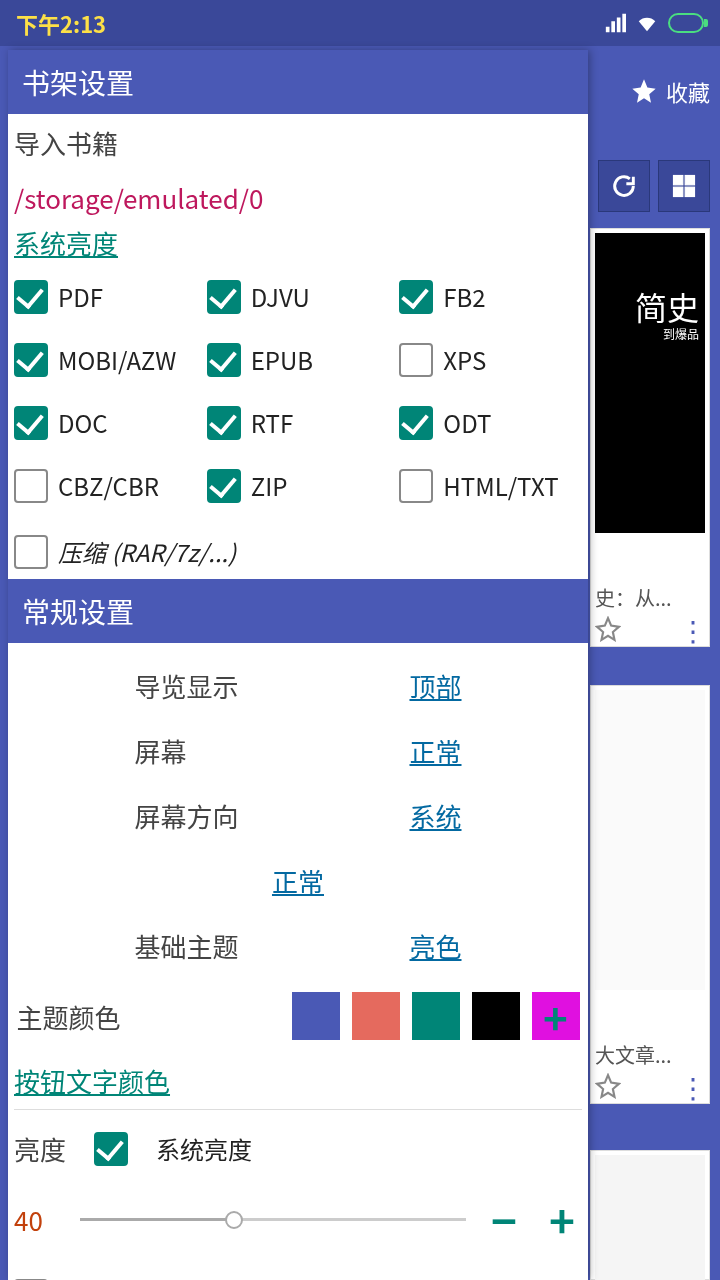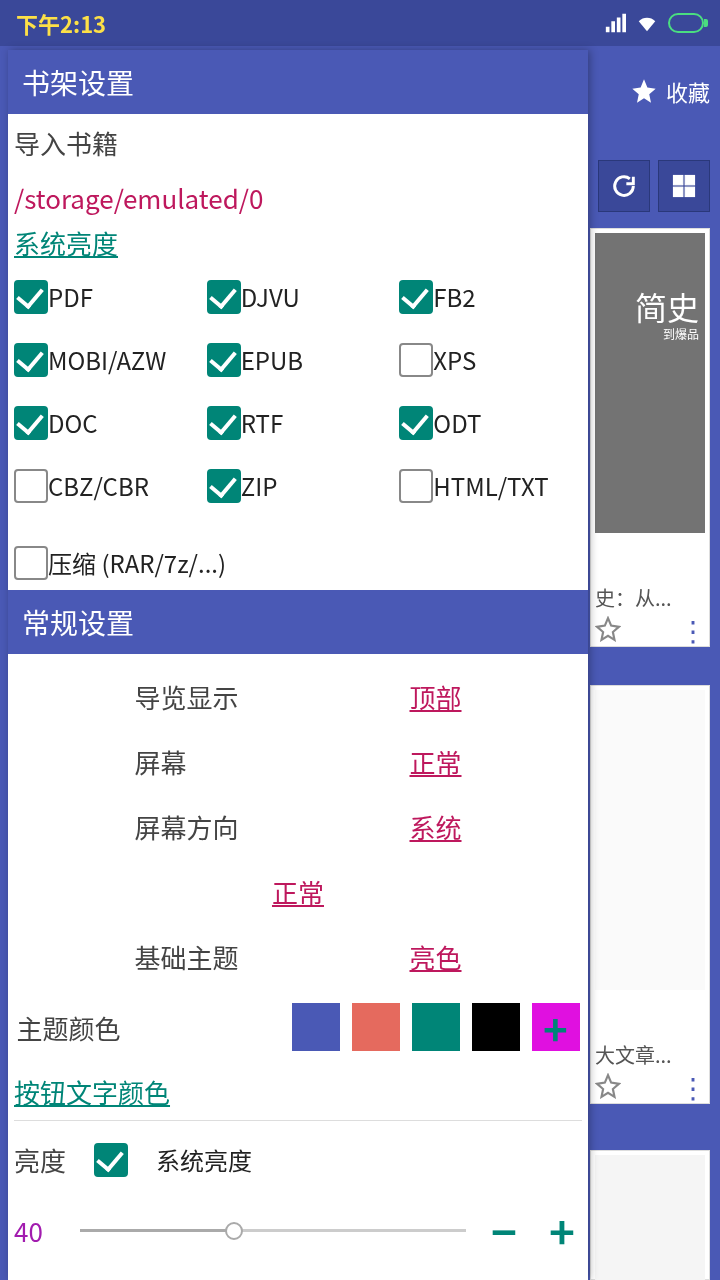--- a/index.html
+++ b/index.html
@@ -13,61 +13,61 @@
 .battery-icon { width:36px; height:20px; border:2px solid #4ade80; border-radius:10px; position:relative; }
 .battery-icon::after { content:''; position:absolute; right:-6px; top:4px; width:4px; height:8px; background:#4ade80; border-radius:0 2px 2px 0; }
 
 
 .bg-favorite { position:absolute; right:10px; top:75px; color:#fff; display:flex; align-items:center; gap:8px; font-size:22px; }
 .bg-favorite svg { width:28px; height:28px; }
 .bg-toolbar { position:absolute; right:10px; top:160px; display:flex; gap:8px; }
 .bg-btn { width:52px; height:52px; background:#3a4899; border:1px solid #2a387a; display:flex; align-items:center; justify-content:center; }
 .bg-btn svg { width:28px; height:28px; fill:#fff; stroke:#fff; }
 .bg-card { position:absolute; right:10px; background:#fff; border:1px solid #ddd; width:120px; padding:4px; font-size:18px; color:#555; }
-.bg-card .cover { width:100%; height:300px; background:#737373; position:relative; overflow:hidden; }
+.bg-card .cover { width:100%; height:300px; background:#000000; position:relative; overflow:hidden; }
 .bg-card .title { padding:4px 0; white-space:nowrap; overflow:hidden; text-overflow:ellipsis; font-size:20px;margin-top:46px; }
 .bg-card .footer { display:flex; justify-content:space-between; align-items:center; }
 .bg-card .star { width:26px; height:26px; }
 .bg-card .dots { color:#4a59b5; font-size:28px; line-height:0.5; letter-spacing:-2px; }
 .cover-text { position:absolute; color:#fff; right:6px; }
 
 
 .dialog { position:absolute; left:8px; top:50px; width:580px; background:#fff; height:1230px; overflow:hidden; box-shadow:2px 0 8px rgba(0,0,0,0.3); }
 .section-header { background:#4a59b5; color:#fff; font-size:28px; padding:12px 14px; }
 .section-body { padding:10px 6px; }
 .import-label { font-size:26px; color:#444; }
 .import-path { font-size:26px; color:#be185d; margin-top:18px; }
 .link { font-size:26px; color:#008577; text-decoration:underline; margin-top:8px; display:inline-block; }
 
 .format-grid { display:grid; grid-template-columns:repeat(3,1fr); gap:28px 10px; margin-top:18px; }
-.fmt { display:flex; align-items:center; }
-.fmt-row { display:flex; gap:14px; margin-top:42px; }
+.fmt { display:flex; align-items:center; gap:10px; }
+.fmt-row { display:flex; gap:14px; margin-top:31px;font-style:italic; }
 .fmt-row .fmt { flex:0 0 auto; }
 
 .cb { width:34px; height:34px; border:2.5px solid #888; border-radius:4px; flex-shrink:0; position:relative; }
 .cb.checked { background:#008577; border-color:#008577; }
 .cb.checked::after { content:''; position:absolute; left:6px; top:1px; width:12px; height:20px; border:solid #fff; border-width:0 4px 4px 0; transform:rotate(40deg); }
 .fmt-label { font-size:24px; color:#222; white-space:nowrap; }
 
 .setting-row { display:flex; align-items:center; padding:14px 0;justify-content:center; }
 .setting-label { font-size:26px; color:#444; width:275px; }
-.setting-value { font-size:26px; color:#be185d; text-decoration:underline; }
+.setting-value { font-size:26px; color:#0369a1; text-decoration:underline; }
 
 .swatches { display:flex; gap:12px; }
 .swatch { width:48px; height:48px; }
 .swatch.add { background:#e010e0; display:flex; align-items:center; justify-content:center; color:#008577; font-size:42px; font-weight:bold; }
 
 hr { border:none; border-top:1px solid #ddd; margin:10px 0; }
 
 .bright-row { display:flex; align-items:center; gap:28px; padding:10px 0; }
 .bright-label { font-size:26px; color:#444; }
 .bright-sub { font-size:24px; color:#222; }
 
 .slider-row { display:flex; align-items:center; gap:18px; padding:10px 0; }
-.slider-val { font-size:26px; color:#a21caf; width:48px; }
+.slider-val { font-size:26px; color:#c2410c; width:48px; }
 .slider { flex:1; position:relative; height:24px; }
 .slider-track { position:absolute; top:11px; left:0; right:0; height:3px; background:#ccc; }
 .slider-fill { position:absolute; top:11px; left:0; width:40%; height:3px; background:#aaa; }
 .slider-thumb { position:absolute; top:4px; left:40%; width:18px; height:18px; border-radius:50%; background:#fff; border:2px solid #aaa; transform:translateX(-50%); }
 .pm-btn { font-size:44px; font-weight:bold; color:#008577; width:40px; text-align:center; }
 
 .chk-row { display:flex; align-items:center; gap:20px; padding:16px 0; }
 .chk-link { font-size:26px; color:#008577; text-decoration:underline; }
 </style>
 </head>

